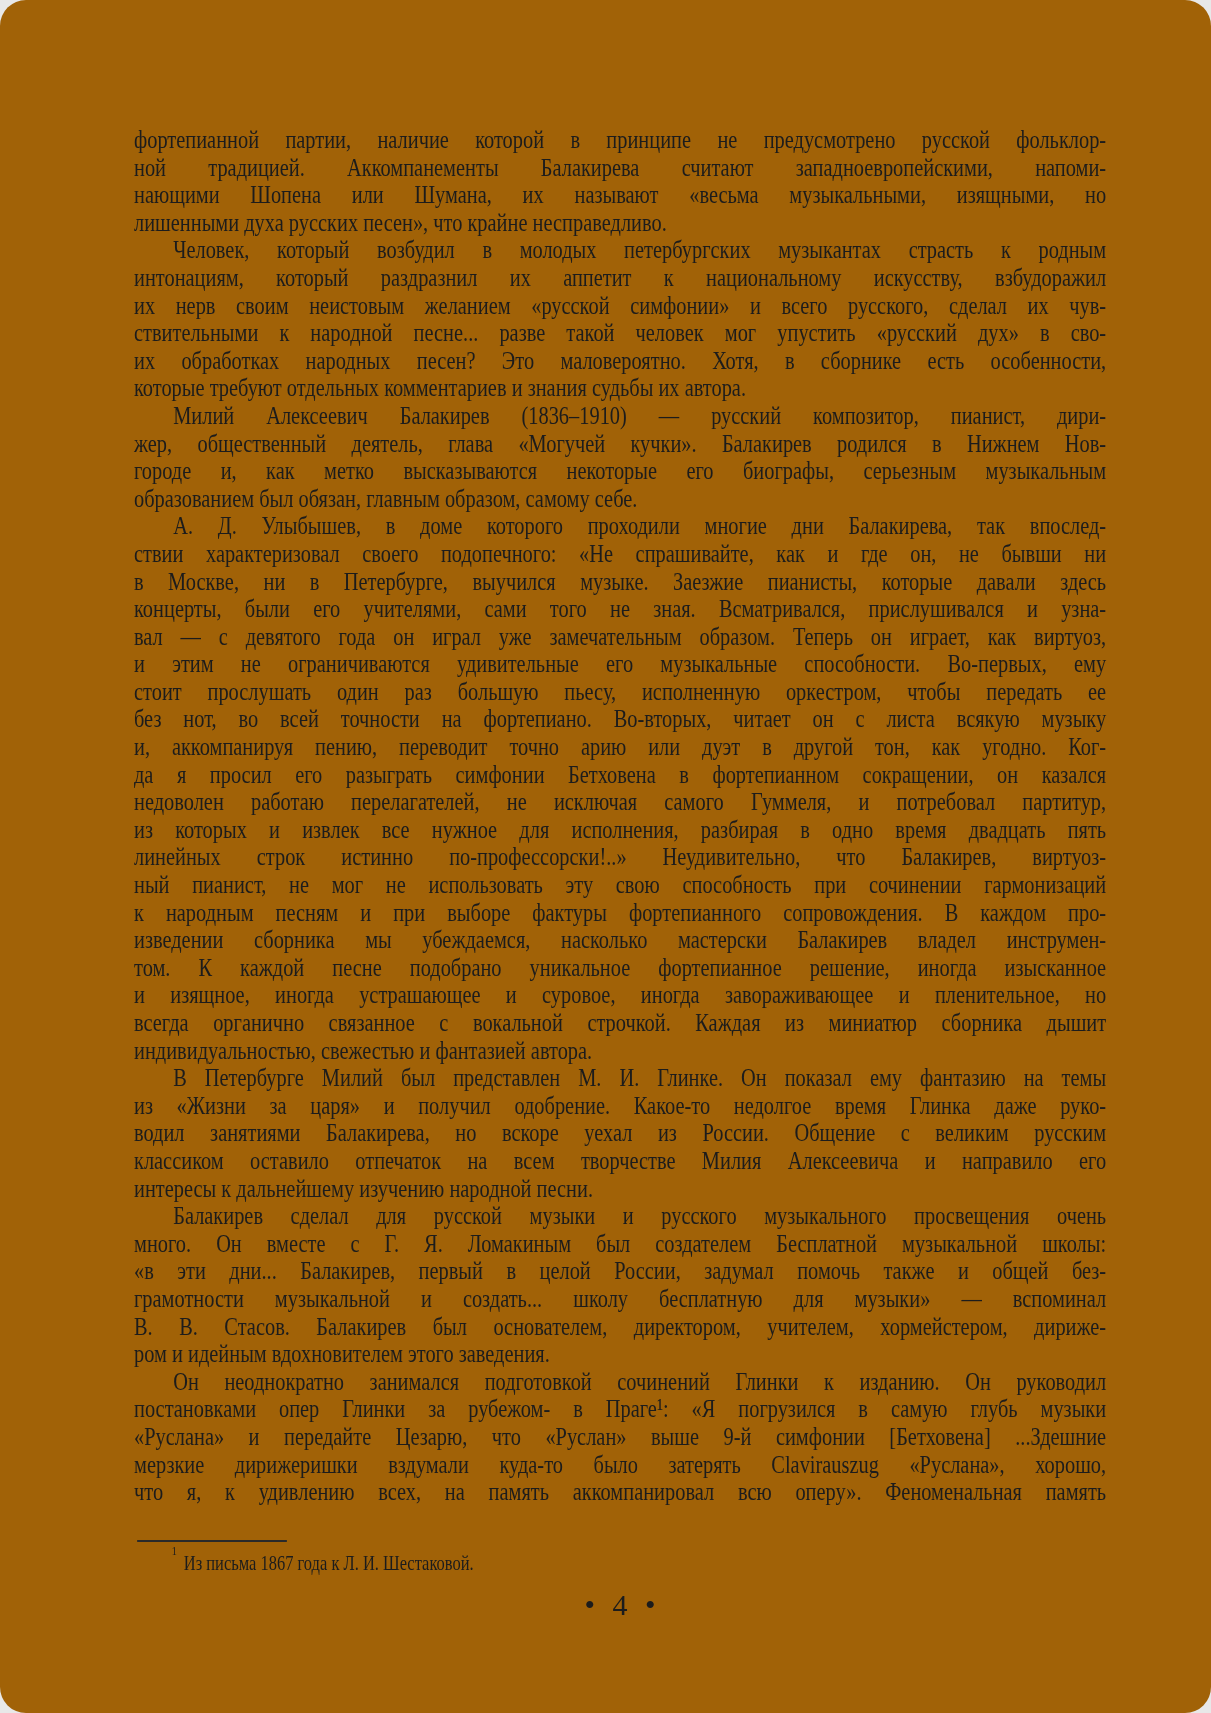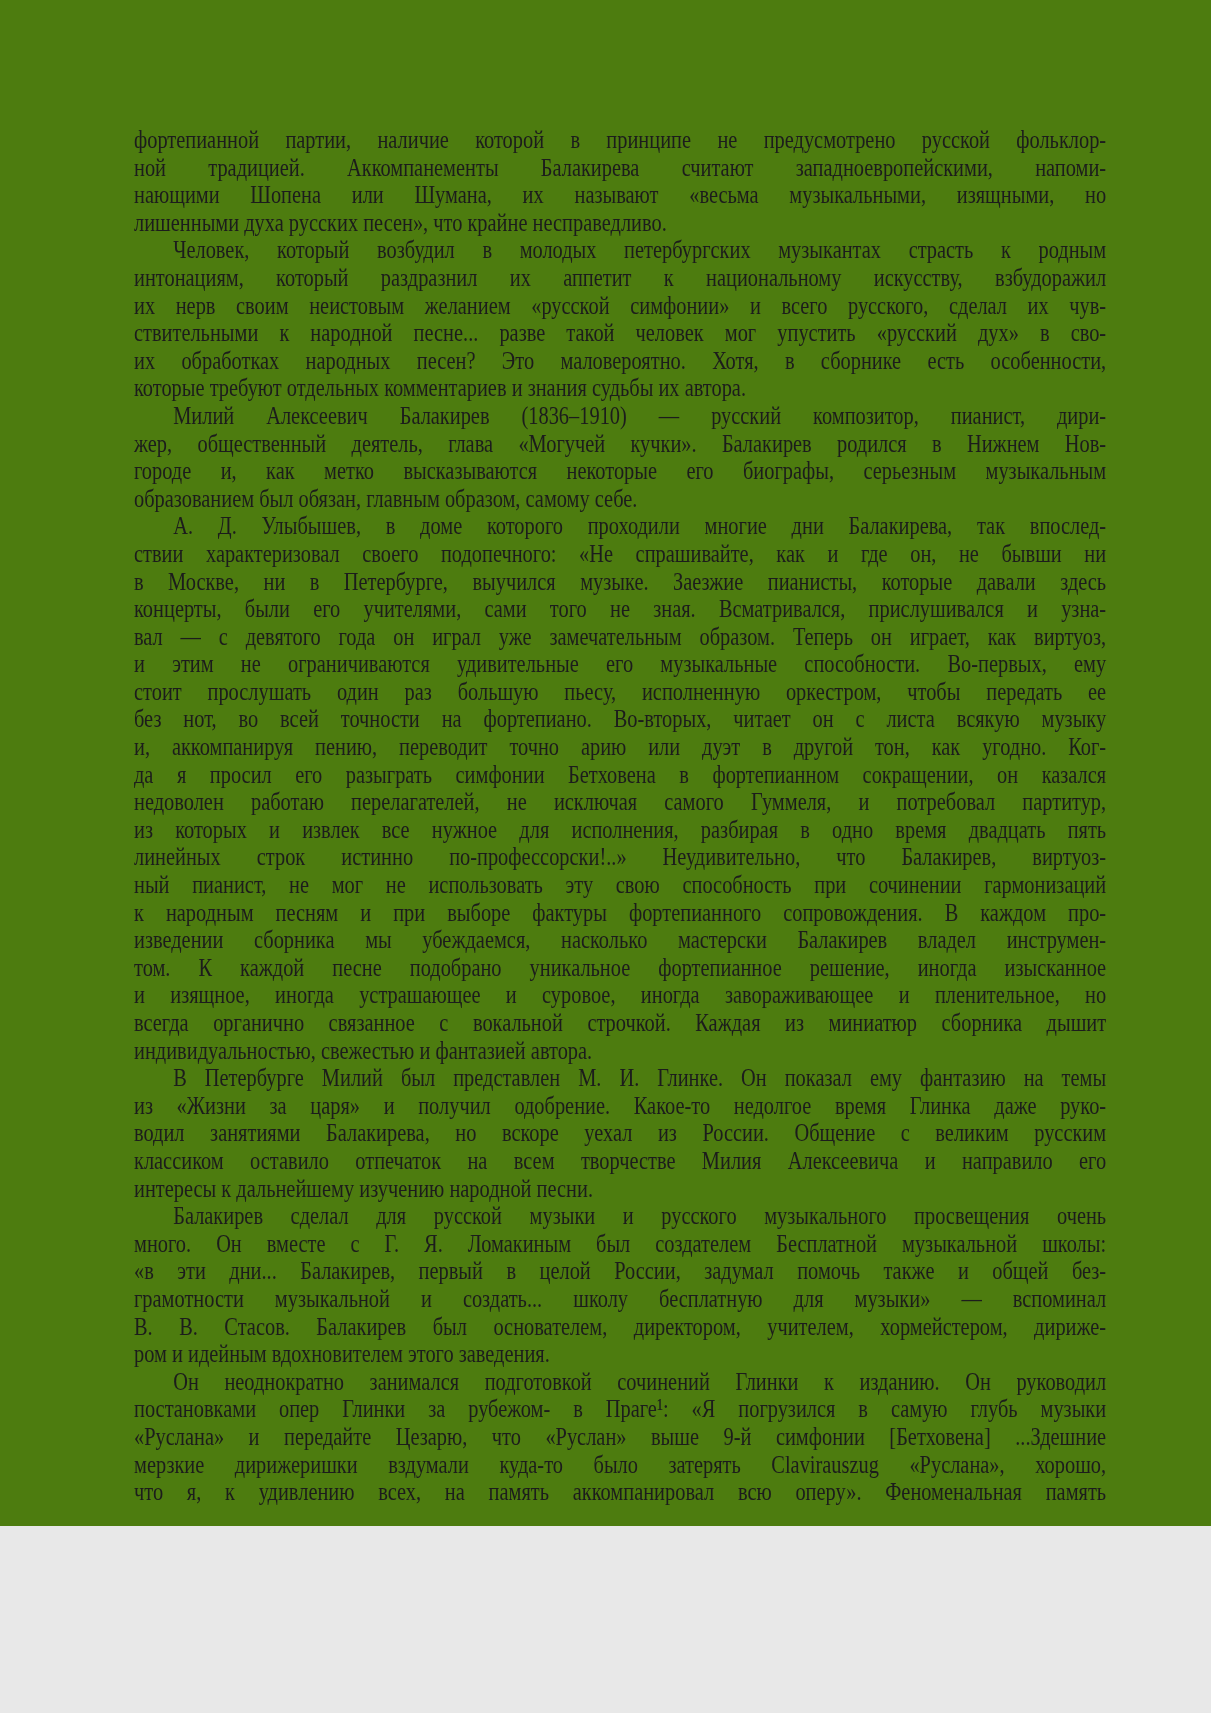--- a/index.html
+++ b/index.html
@@ -3,24 +3,25 @@
 <meta charset="utf-8">
 <style>
   html, body { margin: 0; padding: 0; }
   body {
     background: #e8e8e8;
     font-family: "Liberation Serif", "DejaVu Serif", serif;
   }
   .page {
     position: relative;
     width: 1211px;
-    height: 1526px;
-    background: #4d7c0f;
+    height: 1713px;
+    background: #a16207;
     overflow: hidden;
     color: #1c1c1c;
+    border-radius: 26px;
   }
   .text-column {
     position: absolute;
     left: 134px;
     top: 126px;
     width: 972px;
   }
   
   .column-inner {
     width: 1240px;

